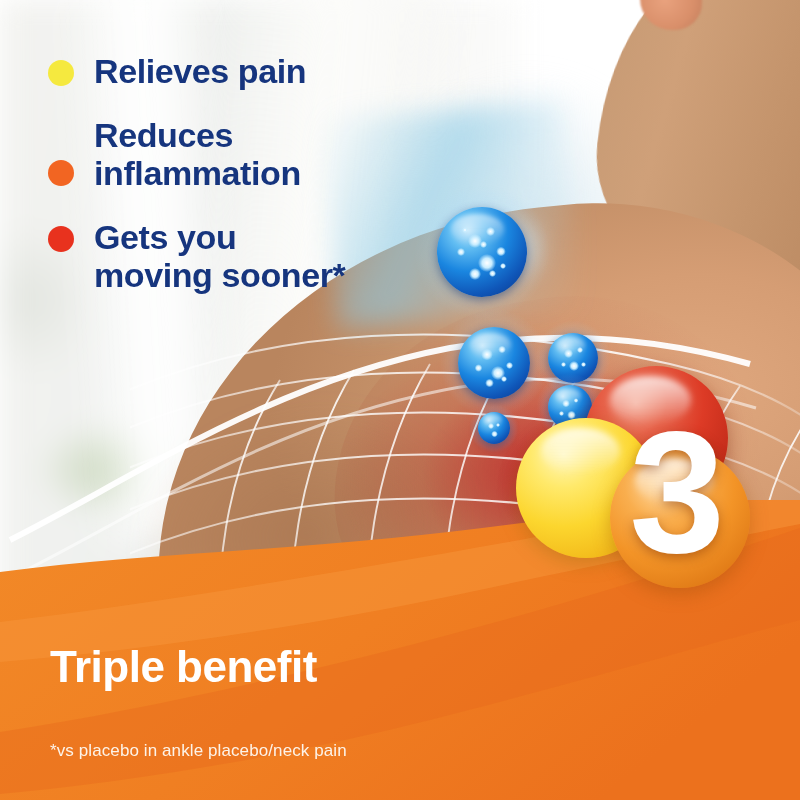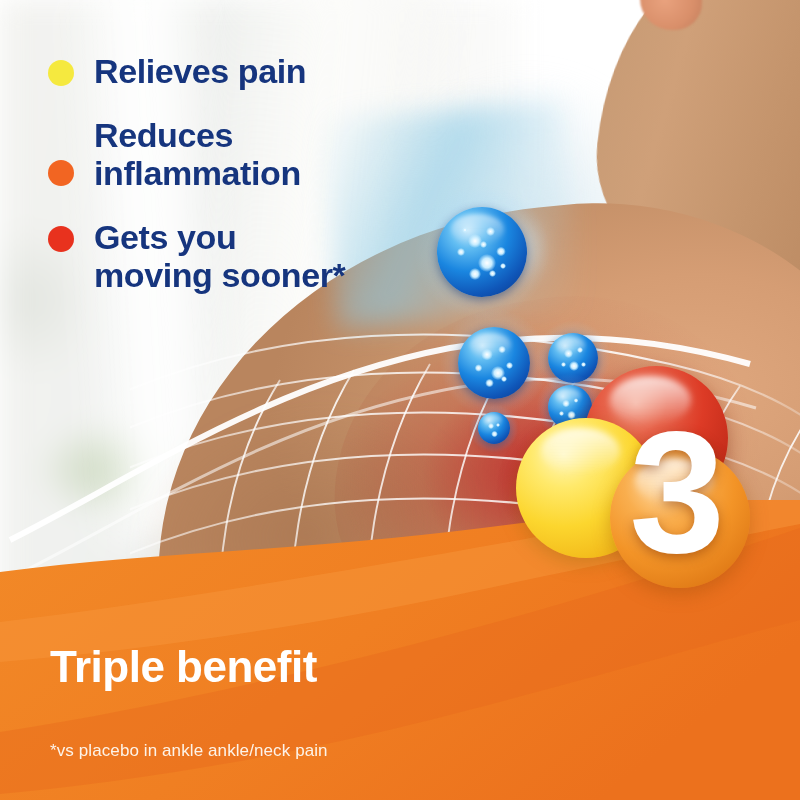--- a/index.html
+++ b/index.html
@@ -421,15 +421,15 @@
       <span class="bullet-text">Reduces
 inflammation</span>
     </div>
 
     <div class="bullet-row" id="row-3">
       <span class="bullet-dot" style="background:#E8321E;"></span>
       <span class="bullet-text">Gets you
 moving sooner*</span>
     </div>
   </div>
-  <div id="banner-note">*vs placebo in ankle ankle/neck pain</div>
+  <div id="banner-note">*vs placebo in ankle placebo/neck pain</div>
 
 </div>
 
 </body></html>

